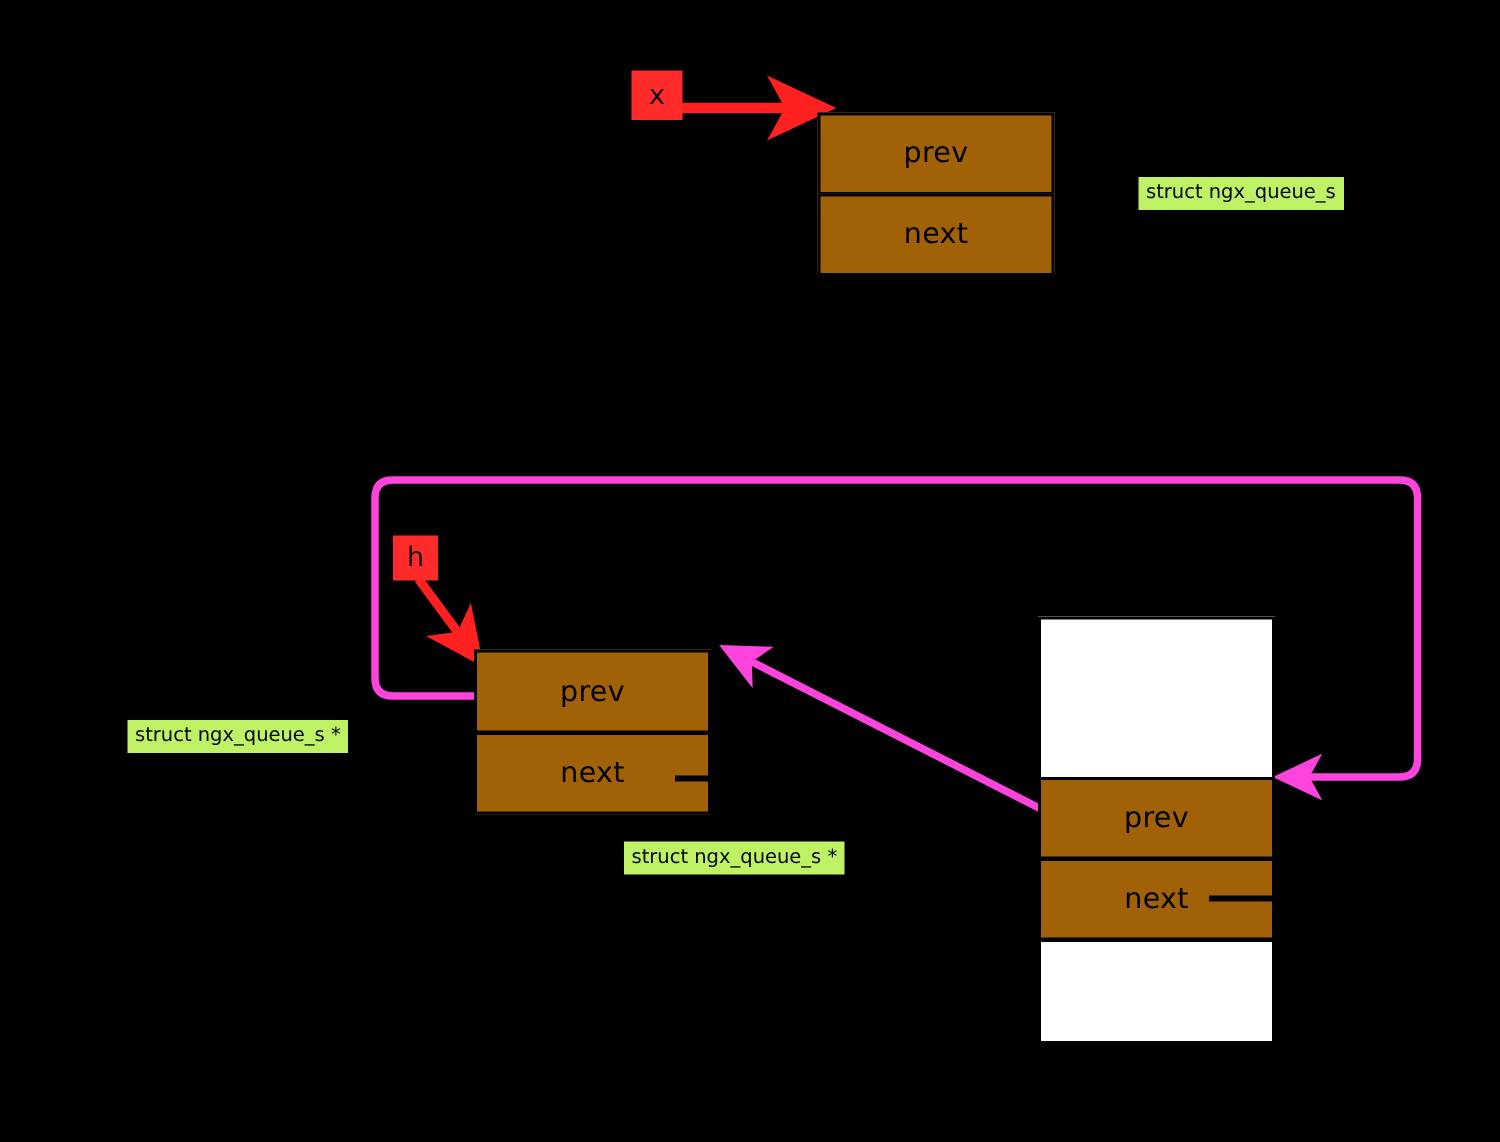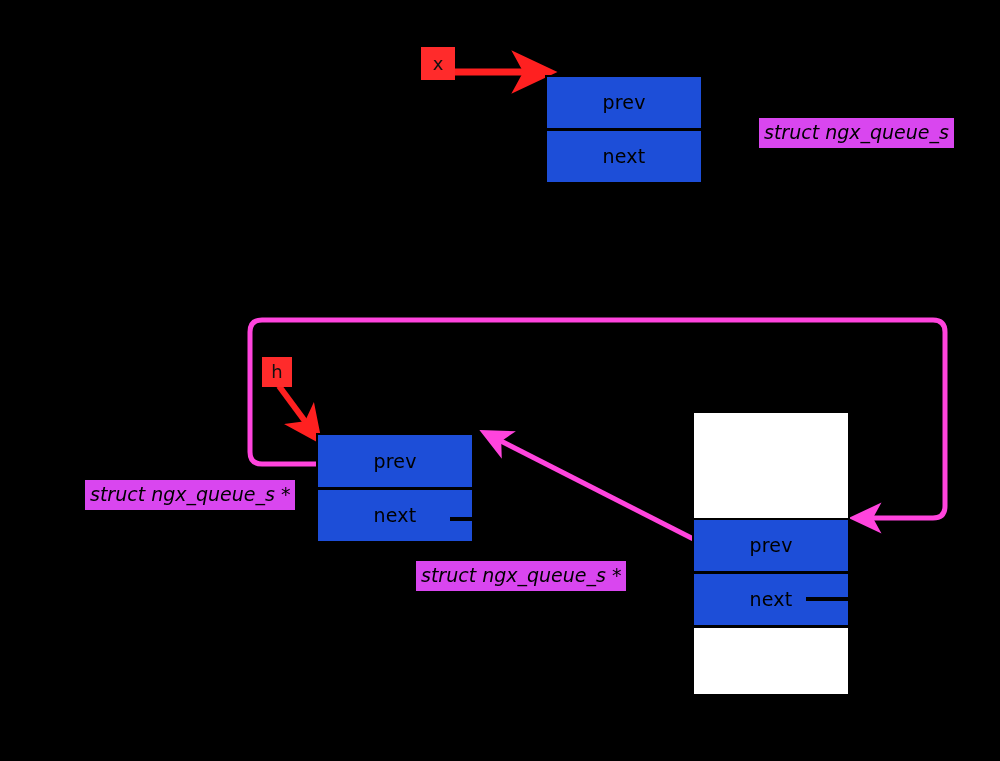--- a/index.html
+++ b/index.html
@@ -31,21 +31,21 @@
     border: 2px solid #000000;
     background: #ffffff;
   }
   .field {
     position: absolute;
     box-sizing: border-box;
     display: flex;
     align-items: center;
     justify-content: center;
     border: 2px solid #000000;
-    background: #1d4ed8;
+    background: #a16207;
     color: #000000;
     font-size: 19px;
     line-height: 1;
     letter-spacing: 0.2px;
   }
   .field.pad {
     background: #ffffff;
   }
   
   .ptr-chip {
@@ -55,28 +55,27 @@
     color: #111111;
     font-size: 18px;
     display: flex;
     align-items: center;
     justify-content: center;
     line-height: 1;
   }
   
   .type-label {
     position: absolute;
-    background: #d946ef;
+    background: #bef264;
     color: #000000;
-    font-size: 19px;
+    font-size: 13px;
     line-height: 1.32;
     white-space: nowrap;
     padding: 2px 5px 3px 5px;
     box-sizing: border-box;
-    font-style: italic;
   }
   
   .stub {
     position: absolute;
     background: #000000;
     height: 4px;
   }
 </style>
 </head>
 <body>

